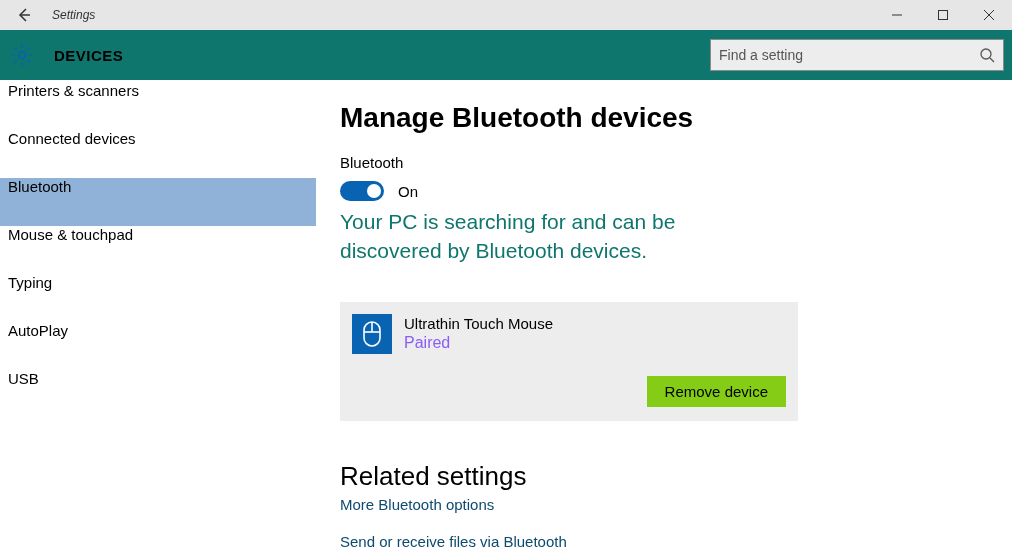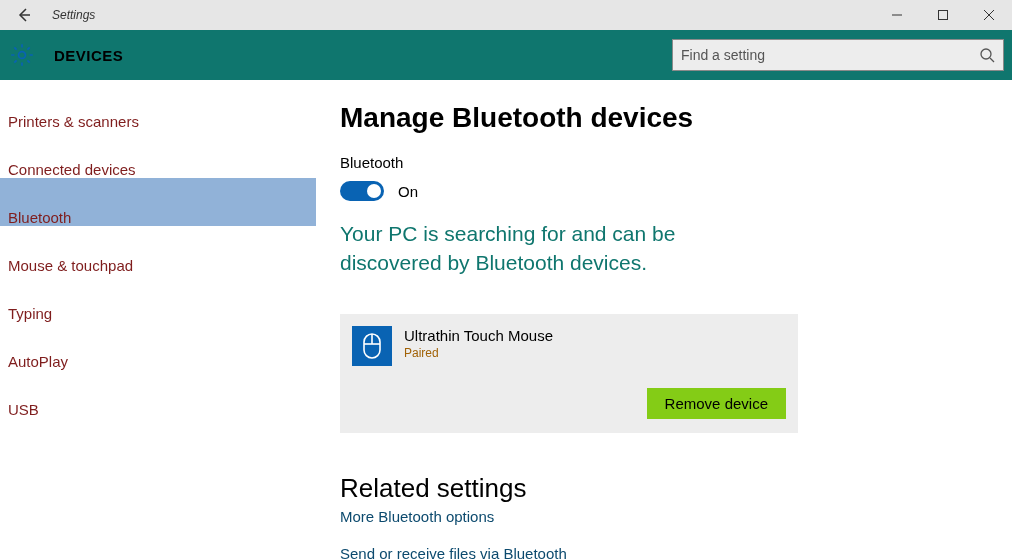--- a/index.html
+++ b/index.html
@@ -45,21 +45,21 @@
   }
   .header-title {
     font-size: 15px;
     font-weight: 600;
     letter-spacing: 0.5px;
     padding-left: 16px;
     color: #000;
   }
   .header-spacer { flex:1; }
   .search-wrap {
-    width: 332px; height: 32px;
+    width: 294px; height: 32px;
     border: 1px solid #8a8a8a;
     background: #ededed;
     display:flex; align-items:center;
     padding: 0 8px;
     color:#666;
   }
   .search-input {
     flex:1; border:none; outline:none; background:transparent; font-size:14px; color:#333;
   }
   .search-input::placeholder { color:#555; }
@@ -71,23 +71,23 @@
     height: calc(560px - 80px);
   }
   .sidebar {
     width: 316px;
     background:#fff;
     padding-top: 2px;
   }
   .sidebar-item {
     height: 48px;
     padding-left: 8px;
-    display:flex; align-items:flex-end;
+    display:flex; align-items:flex-start;
     font-size: 15px;
-    color:#7f1d1d;
+    color:#000000;
     cursor:pointer;
   }
   .sidebar-item.selected {
     background:#91b2d8;
   }
   .content {
     flex:1;
     padding: 22px 0 0 24px;
     overflow:auto;
   }
@@ -95,21 +95,21 @@
     font-size: 28px;
     font-weight: 700;
     color:#000;
     margin-bottom: 20px;
   }
   .bt-label {
     font-size: 15px;
     color:#000;
     margin-bottom: 10px;
   }
-  .toggle-row { display:flex; align-items:center; gap:14px; margin-bottom:18px; }
+  .toggle-row { display:flex; align-items:center; gap:14px; margin-bottom:6px; }
   .toggle {
     width:44px; height:20px; background:#0963b3; border-radius:10px; position:relative; cursor:pointer;
   }
   .toggle::after {
     content:""; position:absolute; right:3px; top:3px; width:14px; height:14px; background:#fff; border-radius:50%;
   }
   .toggle-text { font-size:15px; }
   .status-text {
     font-size:21px; color:#0f766e; max-width:420px; line-height:1.4; margin-bottom:36px;
   }
@@ -119,21 +119,21 @@
     background:#ededed;
     padding:12px 12px 14px 12px;
   }
   .device-row { display:flex; gap:12px; align-items:flex-start; }
   .device-icon {
     width:40px; height:40px; background:#0963b3;
     display:flex; align-items:center; justify-content:center;
     color:#fff;
   }
   .device-name { font-size:15px; line-height:1.35; }
-  .device-status { font-size:12px; color:#a16207; }
+  .device-status { font-size:16px; color:#8b5cf6; }
   .device-actions { display:flex; justify-content:flex-end; margin-top:22px; }
   .remove-btn {
     background:#84cc16; border:none; padding:7px 18px; font-size:15px; cursor:pointer;
   }
 
   h2.related {
     font-size:26px; font-weight:400; margin-top:40px; margin-bottom:4px;
   }
   .link {
     font-size:15px; color:#0c4a6e; cursor:pointer; margin-bottom:20px;

